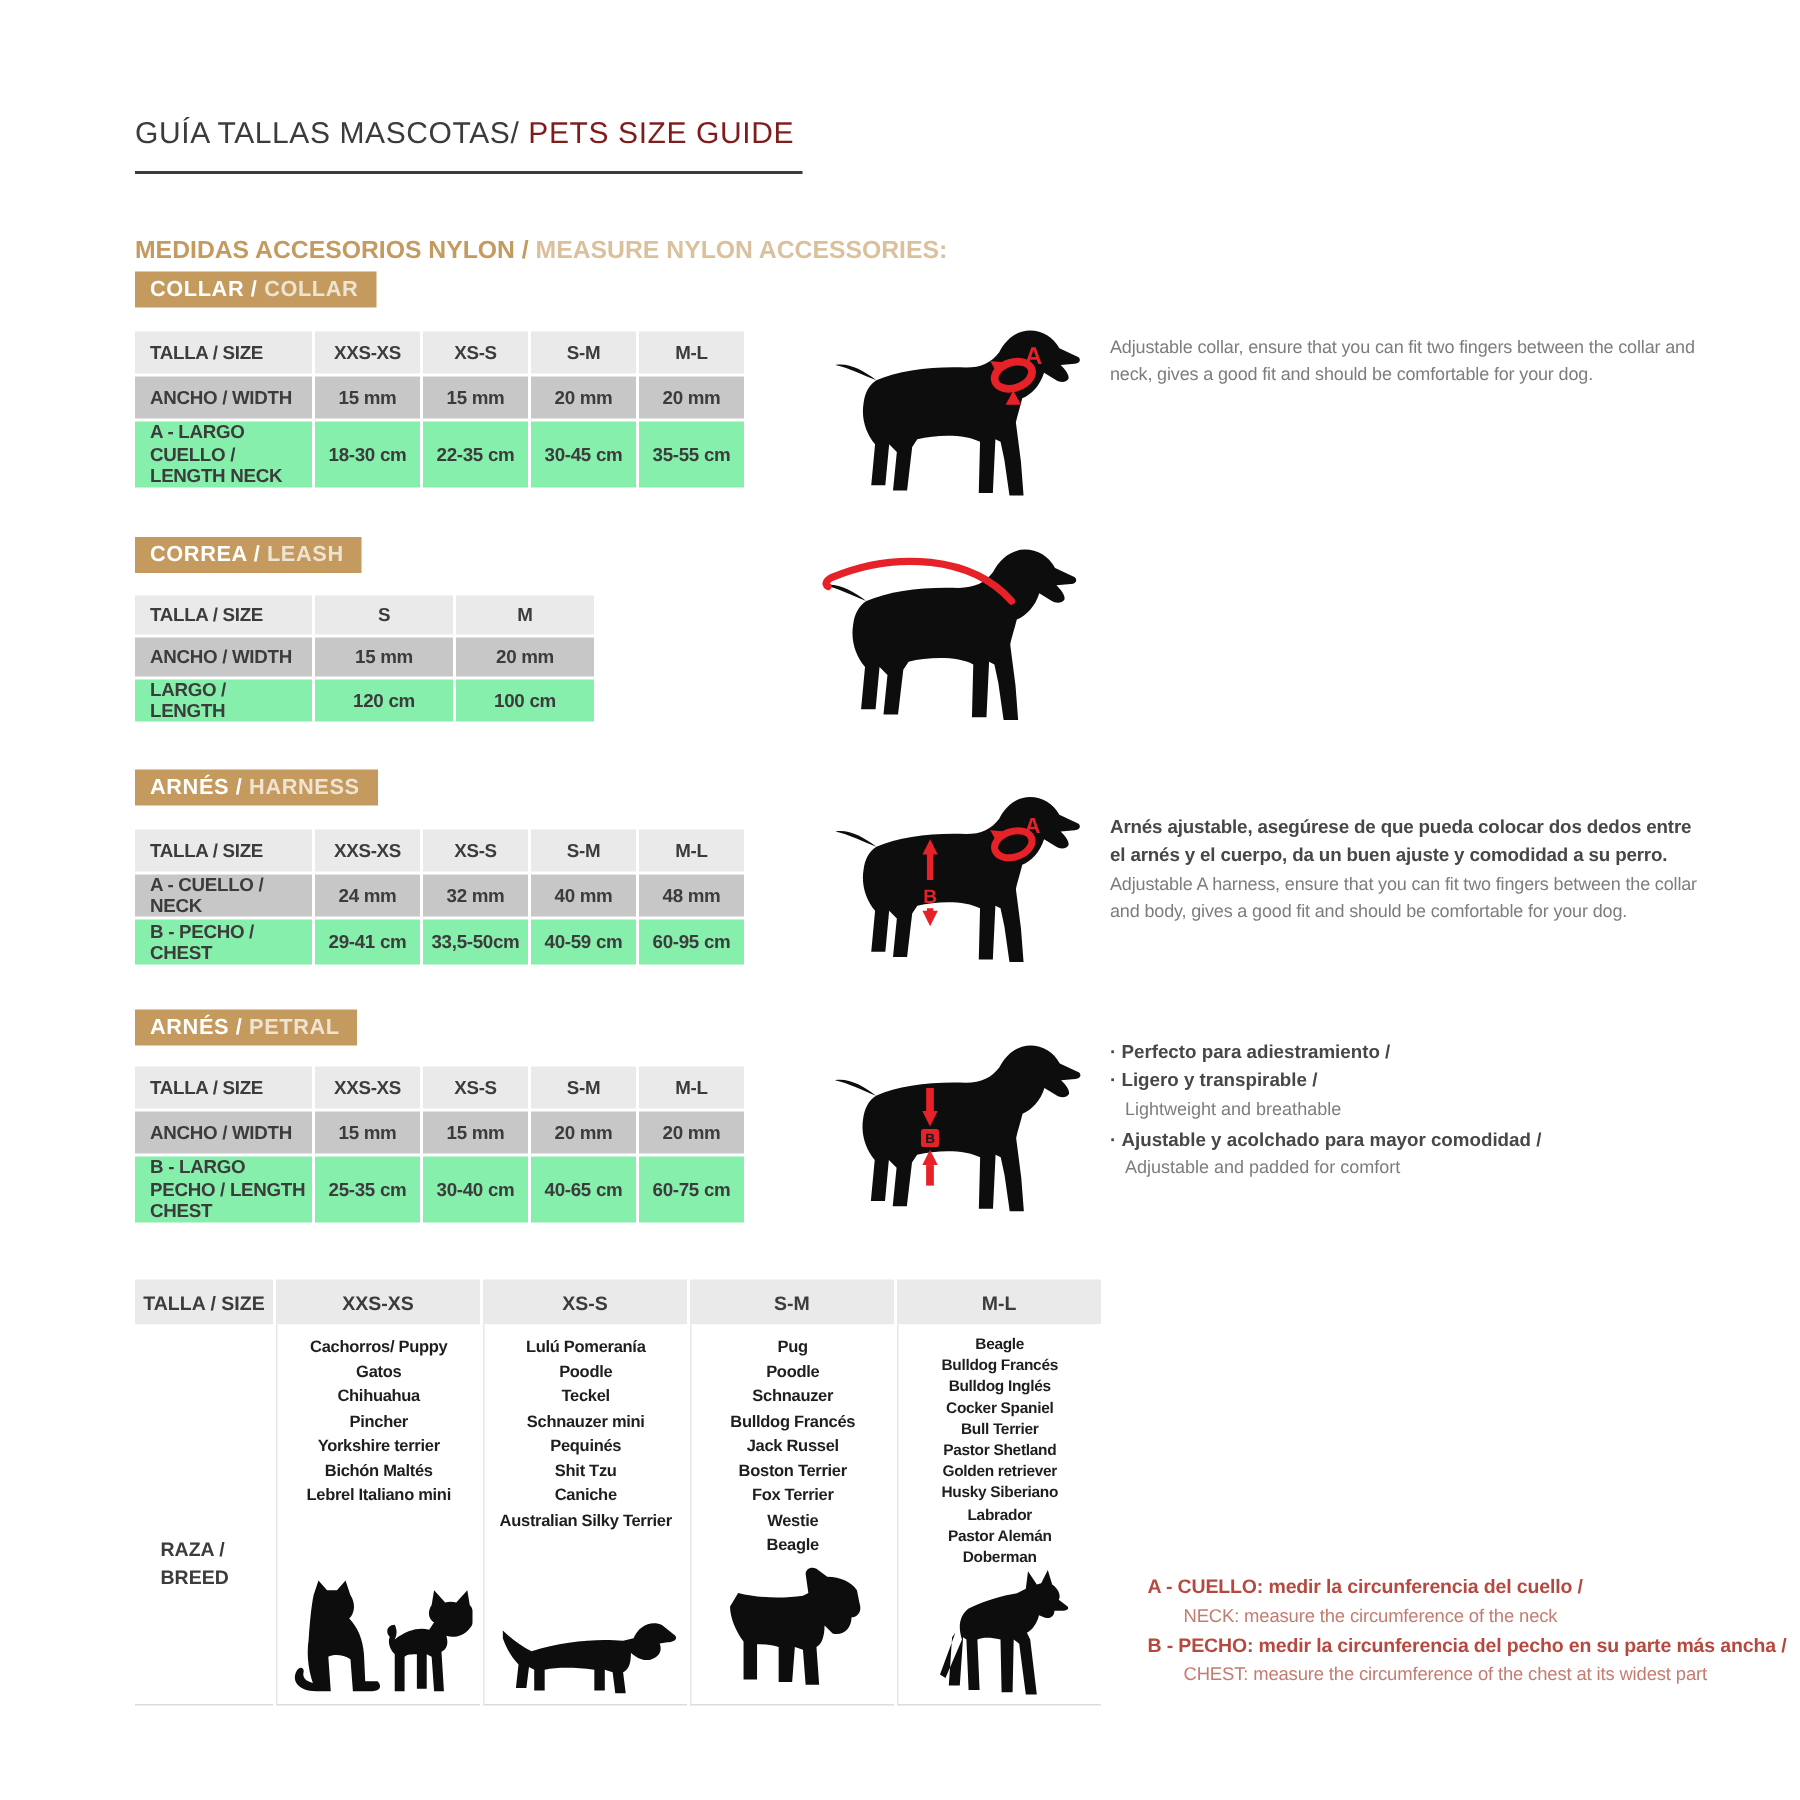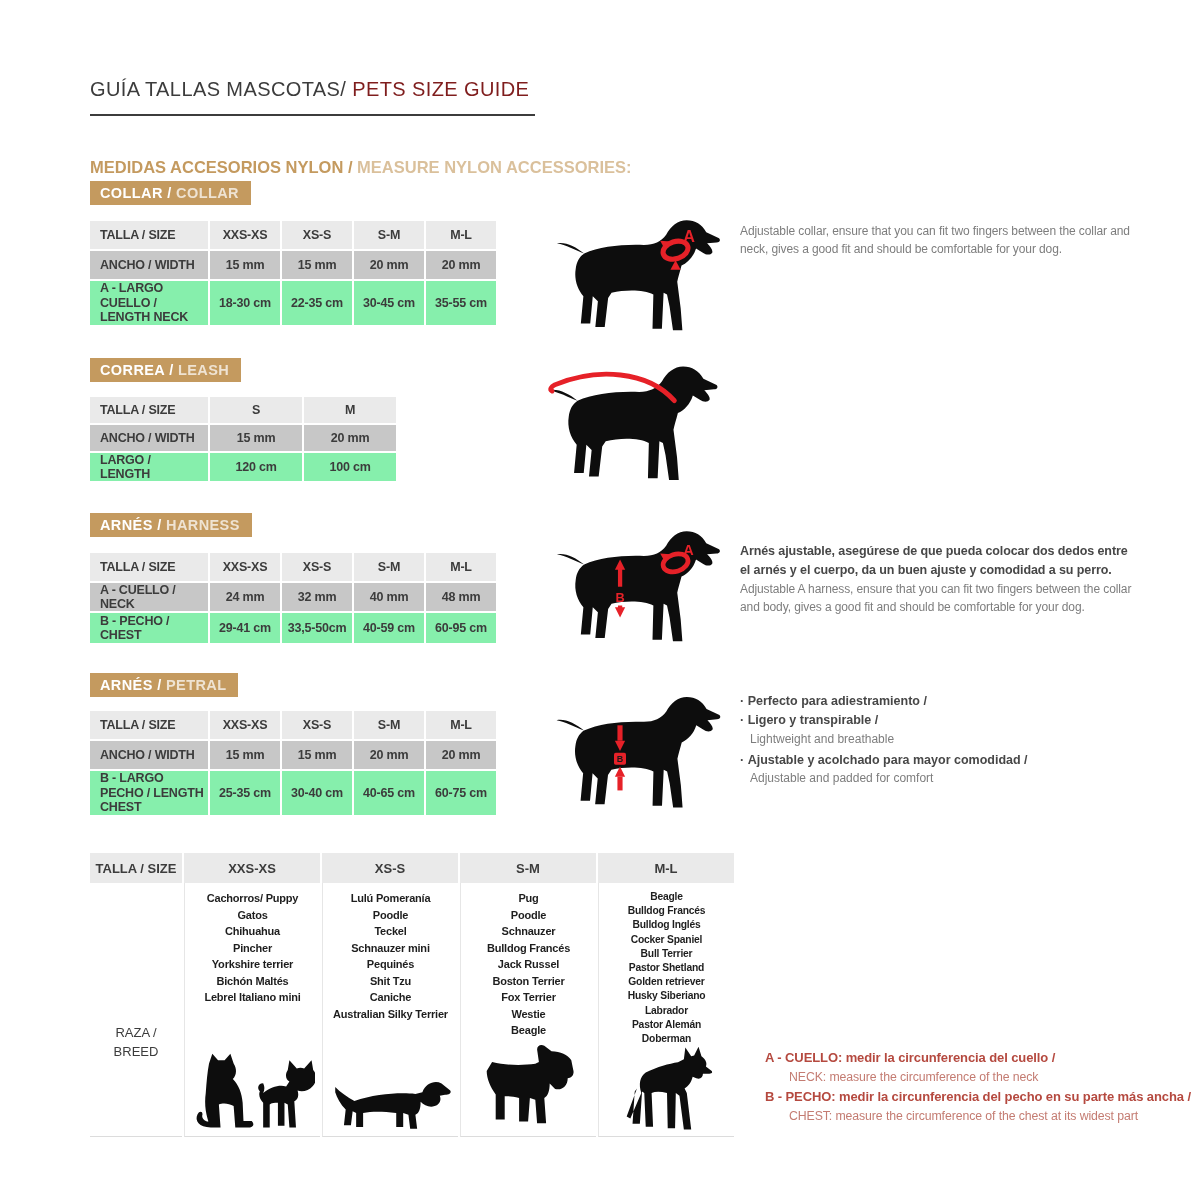--- a/index.html
+++ b/index.html
@@ -50,21 +50,21 @@
 
   
   .breed{position:absolute;left:90px;top:853px;width:644px;}
   .breed-grid{display:grid;grid-template-columns:92px 136px 136px 136px 136px;gap:2px;}
   .bh{background:var(--table-light);height:30px;display:flex;align-items:center;justify-content:center;
       font-weight:700;font-size:13px;color:var(--ink);}
   .breed-body{display:grid;grid-template-columns:92px 136px 136px 136px 136px;gap:2px;margin-top:0;}
   .bcell{background:#fff;border-bottom:1px solid #dcdcdc;min-height:252px;display:flex;flex-direction:column;align-items:center;}
   .bcell + .bcell{border-left:1px solid #e6e6e6;}
   .bcell-label{justify-content:center;padding-top:66px;}
-  .bcell-label span{font-weight:400;font-size:13px;color:var(--ink);text-align:center;max-width:58px;line-height:1.45}
+  .bcell-label span{font-weight:700;font-size:13px;color:var(--ink);max-width:58px;line-height:1.45}
   .blist{white-space:pre-line;text-align:center;font-weight:700;font-size:11px;line-height:1.5;
          color:#1e1e1e;margin-top:7px;letter-spacing:-.2px}
   .blist.tight{font-size:10.3px;line-height:1.38}
   .bsil{margin-top:auto;margin-bottom:2px;flex-shrink:0}
 
   
   .legend{position:absolute;left:765px;top:1048px;width:430px;}
   .legend .l-es{font-weight:700;color:var(--legend-red);font-size:13px;line-height:1.55;letter-spacing:-.1px}
   .legend .l-en{color:var(--legend-red-light);font-size:12.3px;line-height:1.55;padding-left:24px;letter-spacing:-.1px}
 </style>

